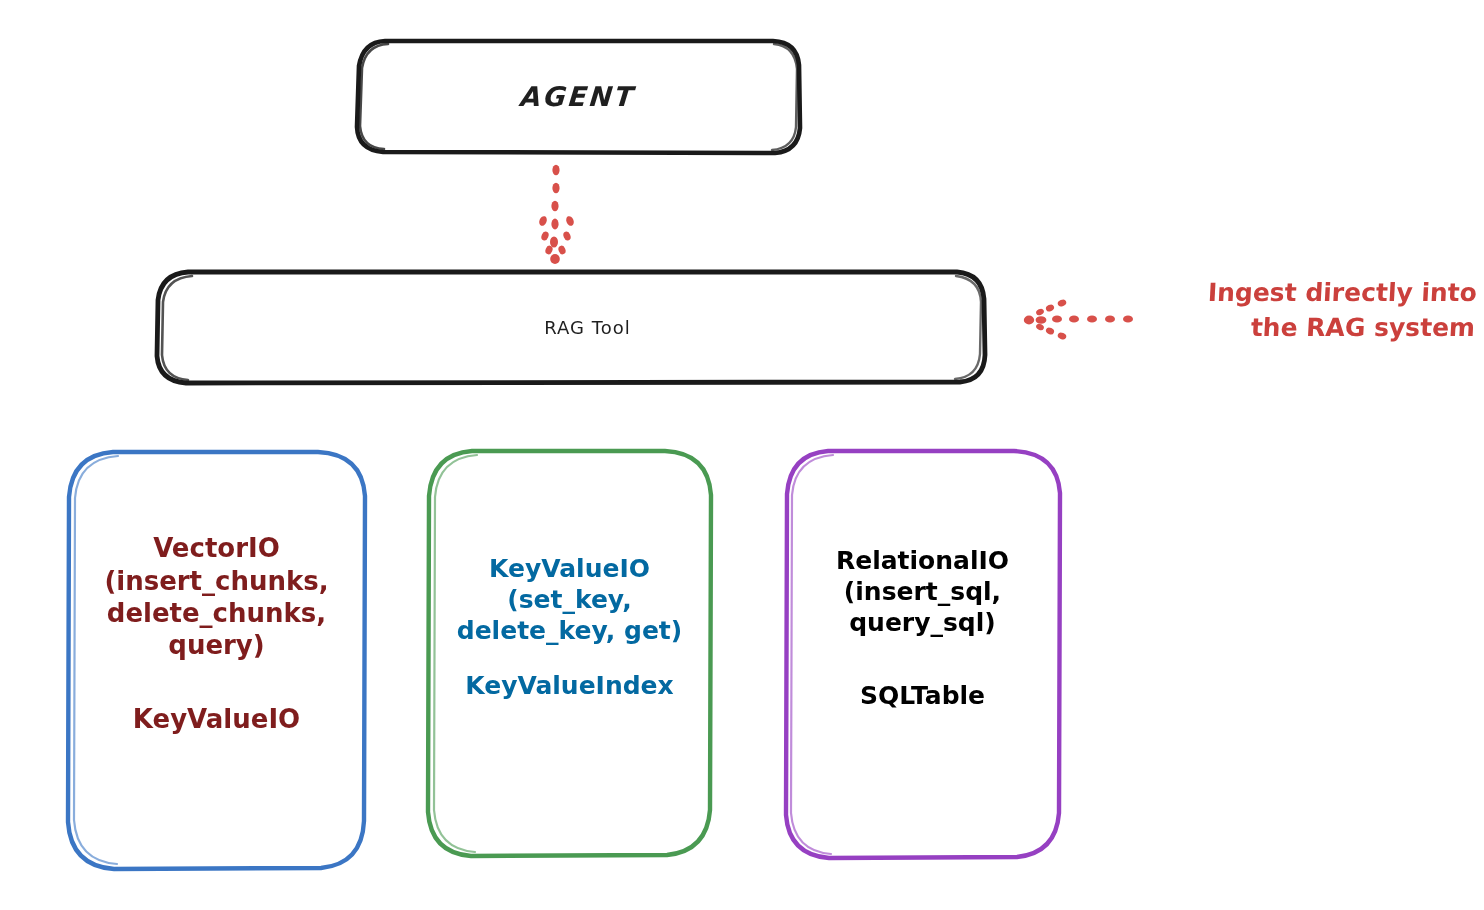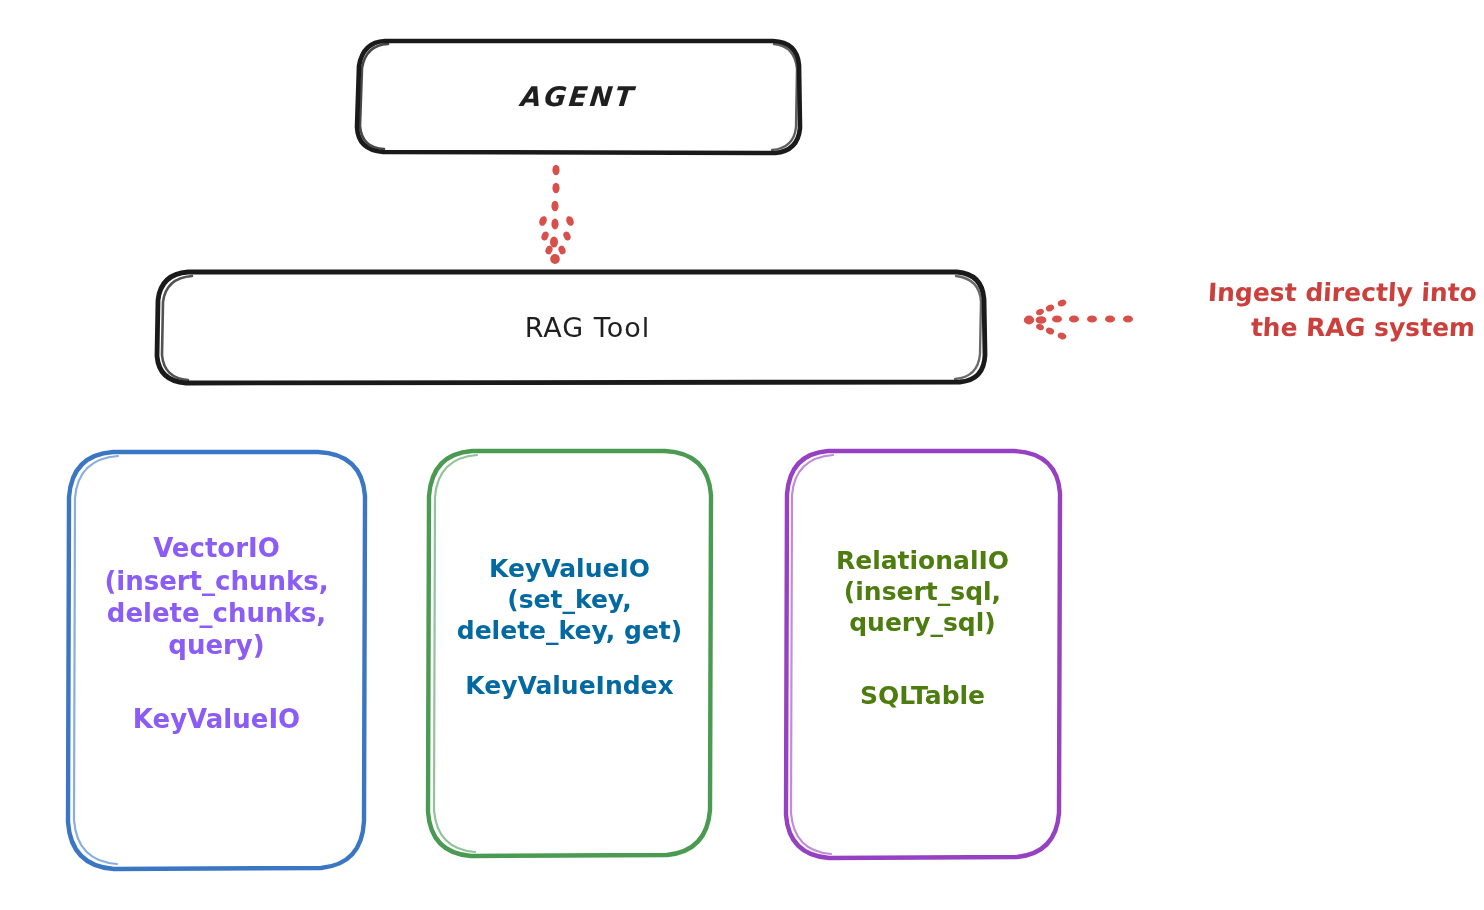--- a/index.html
+++ b/index.html
@@ -52,21 +52,21 @@
 
   
   #rag-tool-node {
     left: 157px;
     top: 271px;
     width: 829px;
     height: 112px;
   }
   #rag-tool-label {
     font-family: "DejaVu Sans", sans-serif;
-    font-size: 27px;
+    font-size: 18px;
     font-weight: 500;
     letter-spacing: 1px;
     color: #1f1f1f;
     margin-left: 32px;
   }
 
   
   .io-node {
     padding: 0 14px;
   }
@@ -78,21 +78,21 @@
     white-space: pre-line;
   }
 
   #vector-node {
     left: 68px;
     top: 451px;
     width: 297px;
     height: 418px;
   }
   #vector-node .io-title,
-  #vector-node .io-index { color: #8b5cf6; }
+  #vector-node .io-index { color: #7f1d1d; }
   #vector-node .io-title { font-size: 26px; }
   #vector-node .io-index { font-size: 26px; margin-top: 42px; }
 
   #keyvalue-node {
     left: 428px;
     top: 450px;
     width: 283px;
     height: 406px;
   }
   #keyvalue-node .io-title,
@@ -100,21 +100,21 @@
   #keyvalue-node .io-title { font-size: 25px; }
   #keyvalue-node .io-index { font-size: 25px; margin-top: 24px; }
 
   #relational-node {
     left: 786px;
     top: 450px;
     width: 273px;
     height: 408px;
   }
   #relational-node .io-title,
-  #relational-node .io-index { color: #4d7c0f; }
+  #relational-node .io-index { color: #000000; }
   #relational-node .io-title { font-size: 25px; }
   #relational-node .io-index { font-size: 25px; margin-top: 42px; }
 
   .io-body {
     position: relative;
     top: -26px;
     display: flex;
     flex-direction: column;
     align-items: center;
   }

